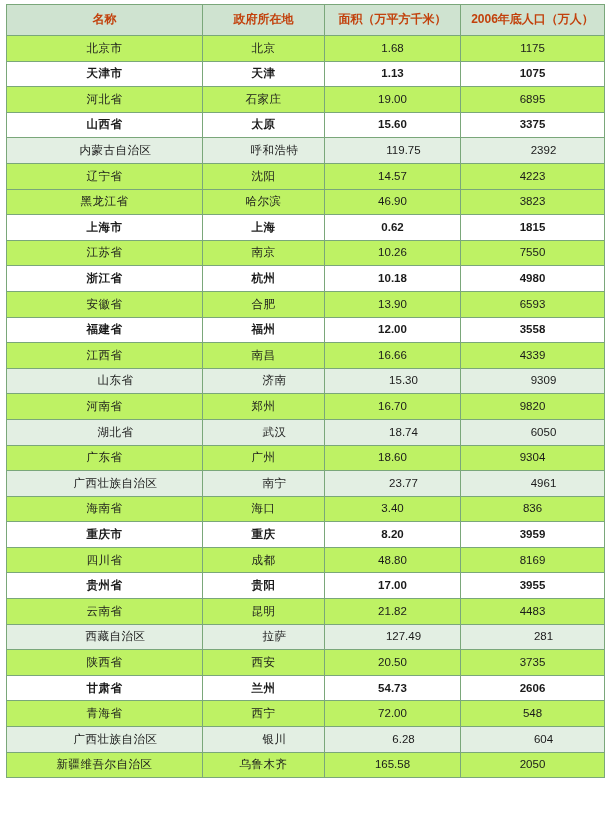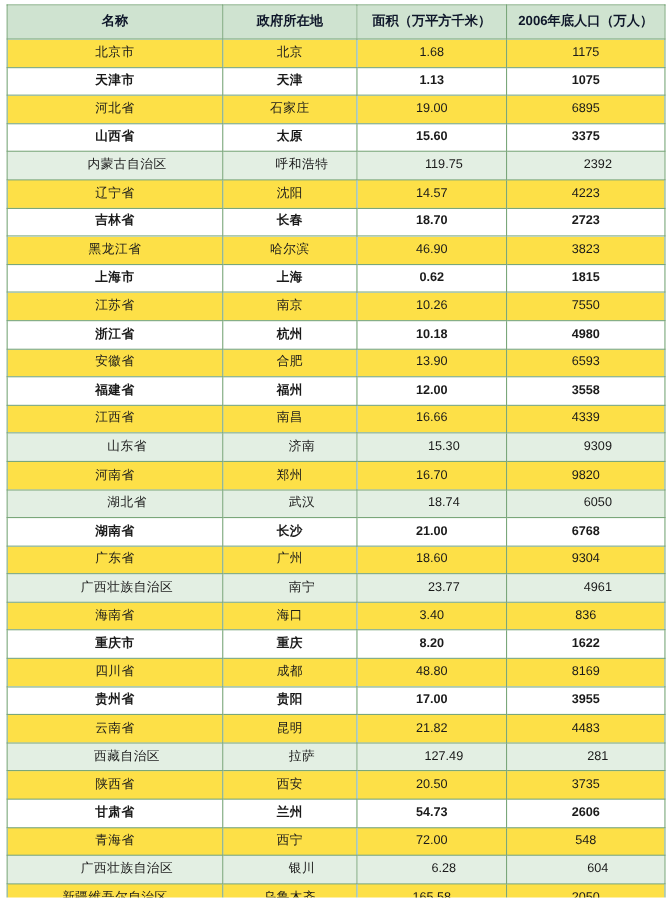--- a/index.html
+++ b/index.html
@@ -42,24 +42,24 @@
     padding: 0 2px;
     line-height: 1.15;
     white-space: nowrap;
     overflow: hidden;
   }
   table.data-table thead th {
     background: #cfe3d0;
     font-weight: bold;
     font-size: 12px;
     height: 30px;
-    color: #0f172a;
+    color: #c2410c;
   }
   table.data-table tbody tr.shade-a td {
-    background: #fde047;
+    background: #bef264;
   }
   table.data-table tbody tr.shade-b td {
     background: #ffffff;
     font-weight: bold;
   }
   table.data-table tbody tr.shade-c td {
     background: #e3efe3;
     padding-left: 24px;
   }
   table.data-table tbody td.name-cell {
@@ -118,26 +118,20 @@
           <td class="name-cell">呼和浩特</td>
           <td class="num-cell">119.75</td>
           <td class="num-cell">2392</td>
         </tr>
         <tr class="shade-a">
           <td class="name-cell">辽宁省</td>
           <td class="name-cell">沈阳</td>
           <td class="num-cell">14.57</td>
           <td class="num-cell">4223</td>
         </tr>
-        <tr class="shade-b">
-          <td class="name-cell">吉林省</td>
-          <td class="name-cell">长春</td>
-          <td class="num-cell">18.70</td>
-          <td class="num-cell">2723</td>
-        </tr>
         <tr class="shade-a">
           <td class="name-cell">黑龙江省</td>
           <td class="name-cell">哈尔滨</td>
           <td class="num-cell">46.90</td>
           <td class="num-cell">3823</td>
         </tr>
         <tr class="shade-b">
           <td class="name-cell">上海市</td>
           <td class="name-cell">上海</td>
           <td class="num-cell">0.62</td>
@@ -184,26 +178,20 @@
           <td class="name-cell">郑州</td>
           <td class="num-cell">16.70</td>
           <td class="num-cell">9820</td>
         </tr>
         <tr class="shade-c">
           <td class="name-cell">湖北省</td>
           <td class="name-cell">武汉</td>
           <td class="num-cell">18.74</td>
           <td class="num-cell">6050</td>
         </tr>
-        <tr class="shade-b">
-          <td class="name-cell">湖南省</td>
-          <td class="name-cell">长沙</td>
-          <td class="num-cell">21.00</td>
-          <td class="num-cell">6768</td>
-        </tr>
         <tr class="shade-a">
           <td class="name-cell">广东省</td>
           <td class="name-cell">广州</td>
           <td class="num-cell">18.60</td>
           <td class="num-cell">9304</td>
         </tr>
         <tr class="shade-c">
           <td class="name-cell">广西壮族自治区</td>
           <td class="name-cell">南宁</td>
           <td class="num-cell">23.77</td>
@@ -212,21 +200,21 @@
         <tr class="shade-a">
           <td class="name-cell">海南省</td>
           <td class="name-cell">海口</td>
           <td class="num-cell">3.40</td>
           <td class="num-cell">836</td>
         </tr>
         <tr class="shade-b">
           <td class="name-cell">重庆市</td>
           <td class="name-cell">重庆</td>
           <td class="num-cell">8.20</td>
-          <td class="num-cell">1622</td>
+          <td class="num-cell">3959</td>
         </tr>
         <tr class="shade-a">
           <td class="name-cell">四川省</td>
           <td class="name-cell">成都</td>
           <td class="num-cell">48.80</td>
           <td class="num-cell">8169</td>
         </tr>
         <tr class="shade-b">
           <td class="name-cell">贵州省</td>
           <td class="name-cell">贵阳</td>

